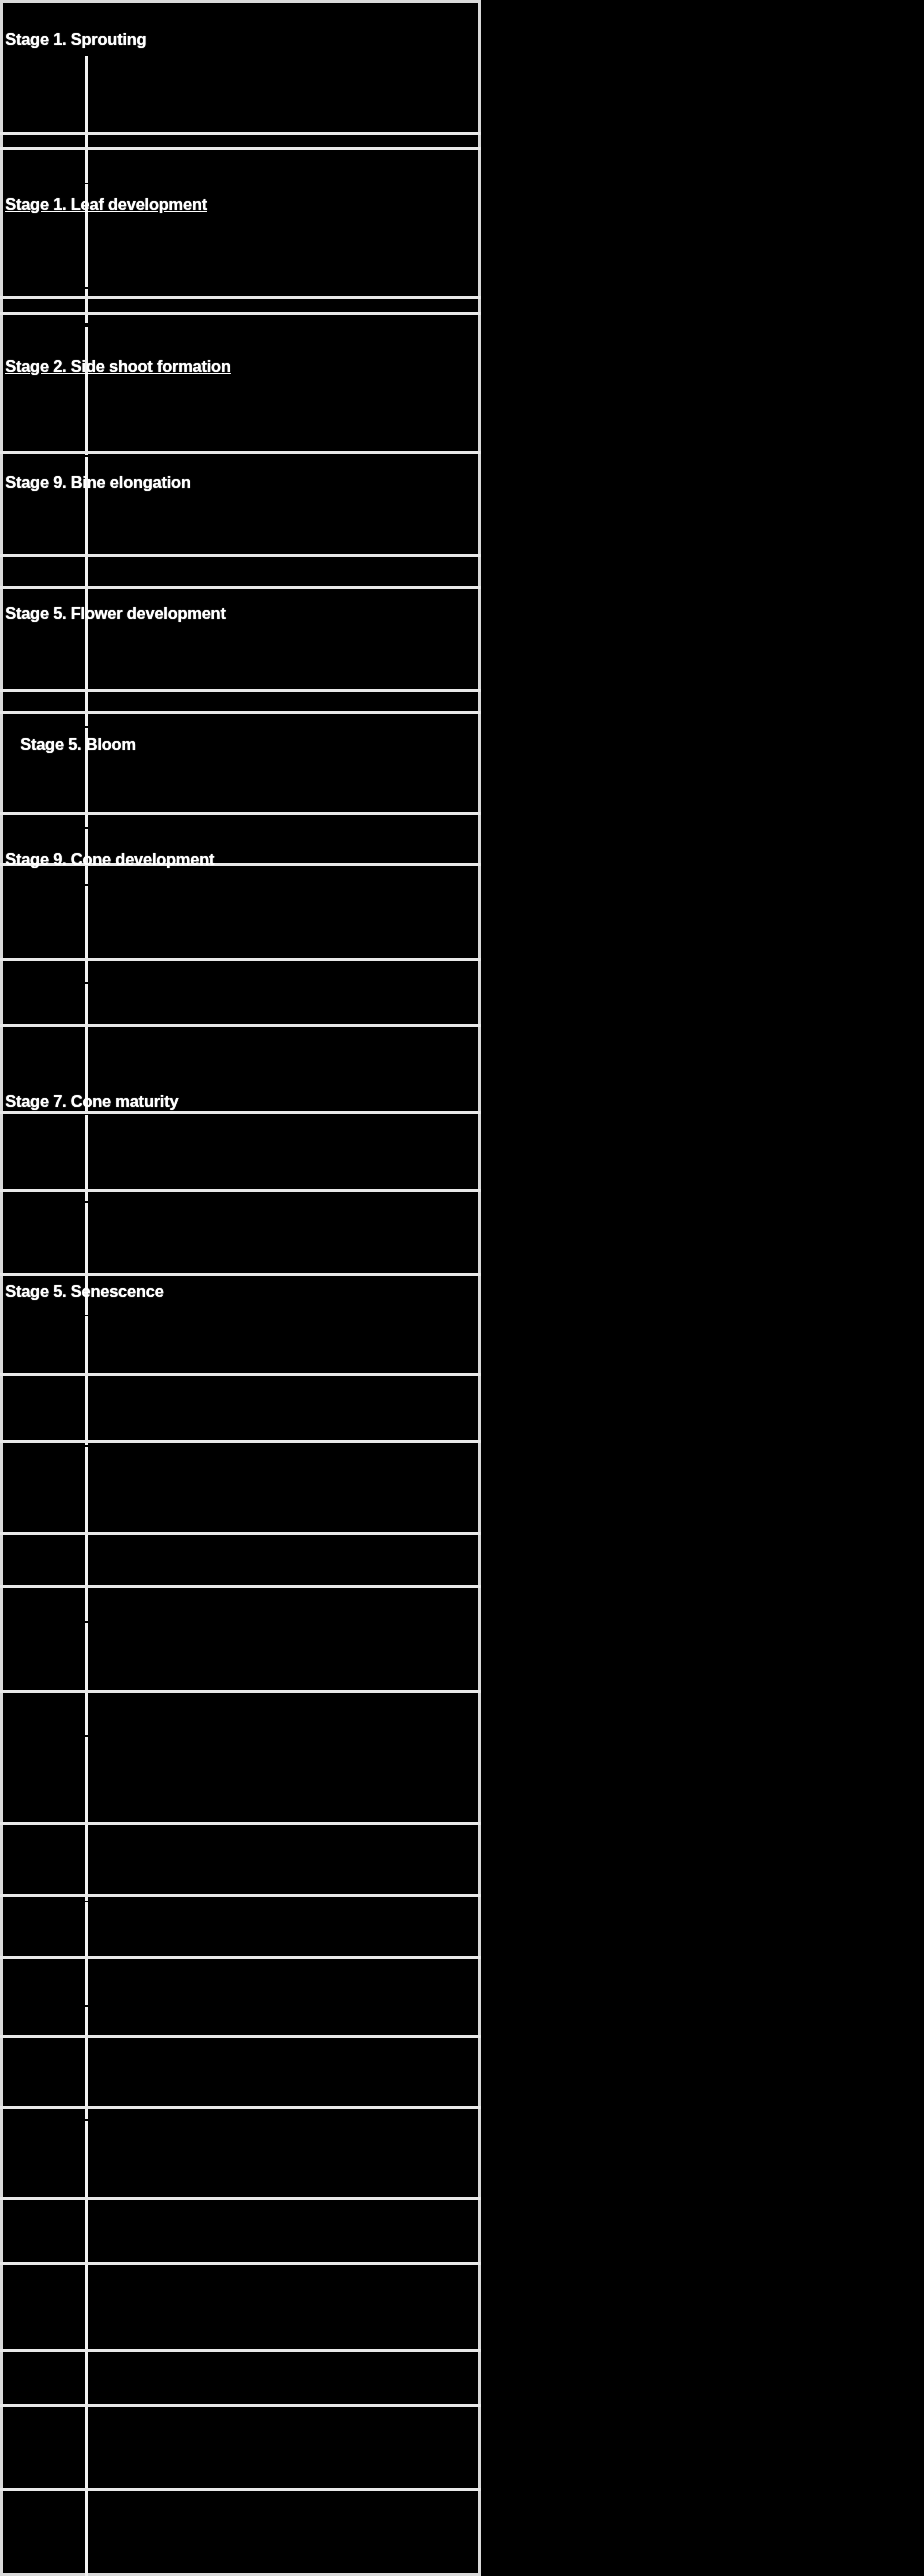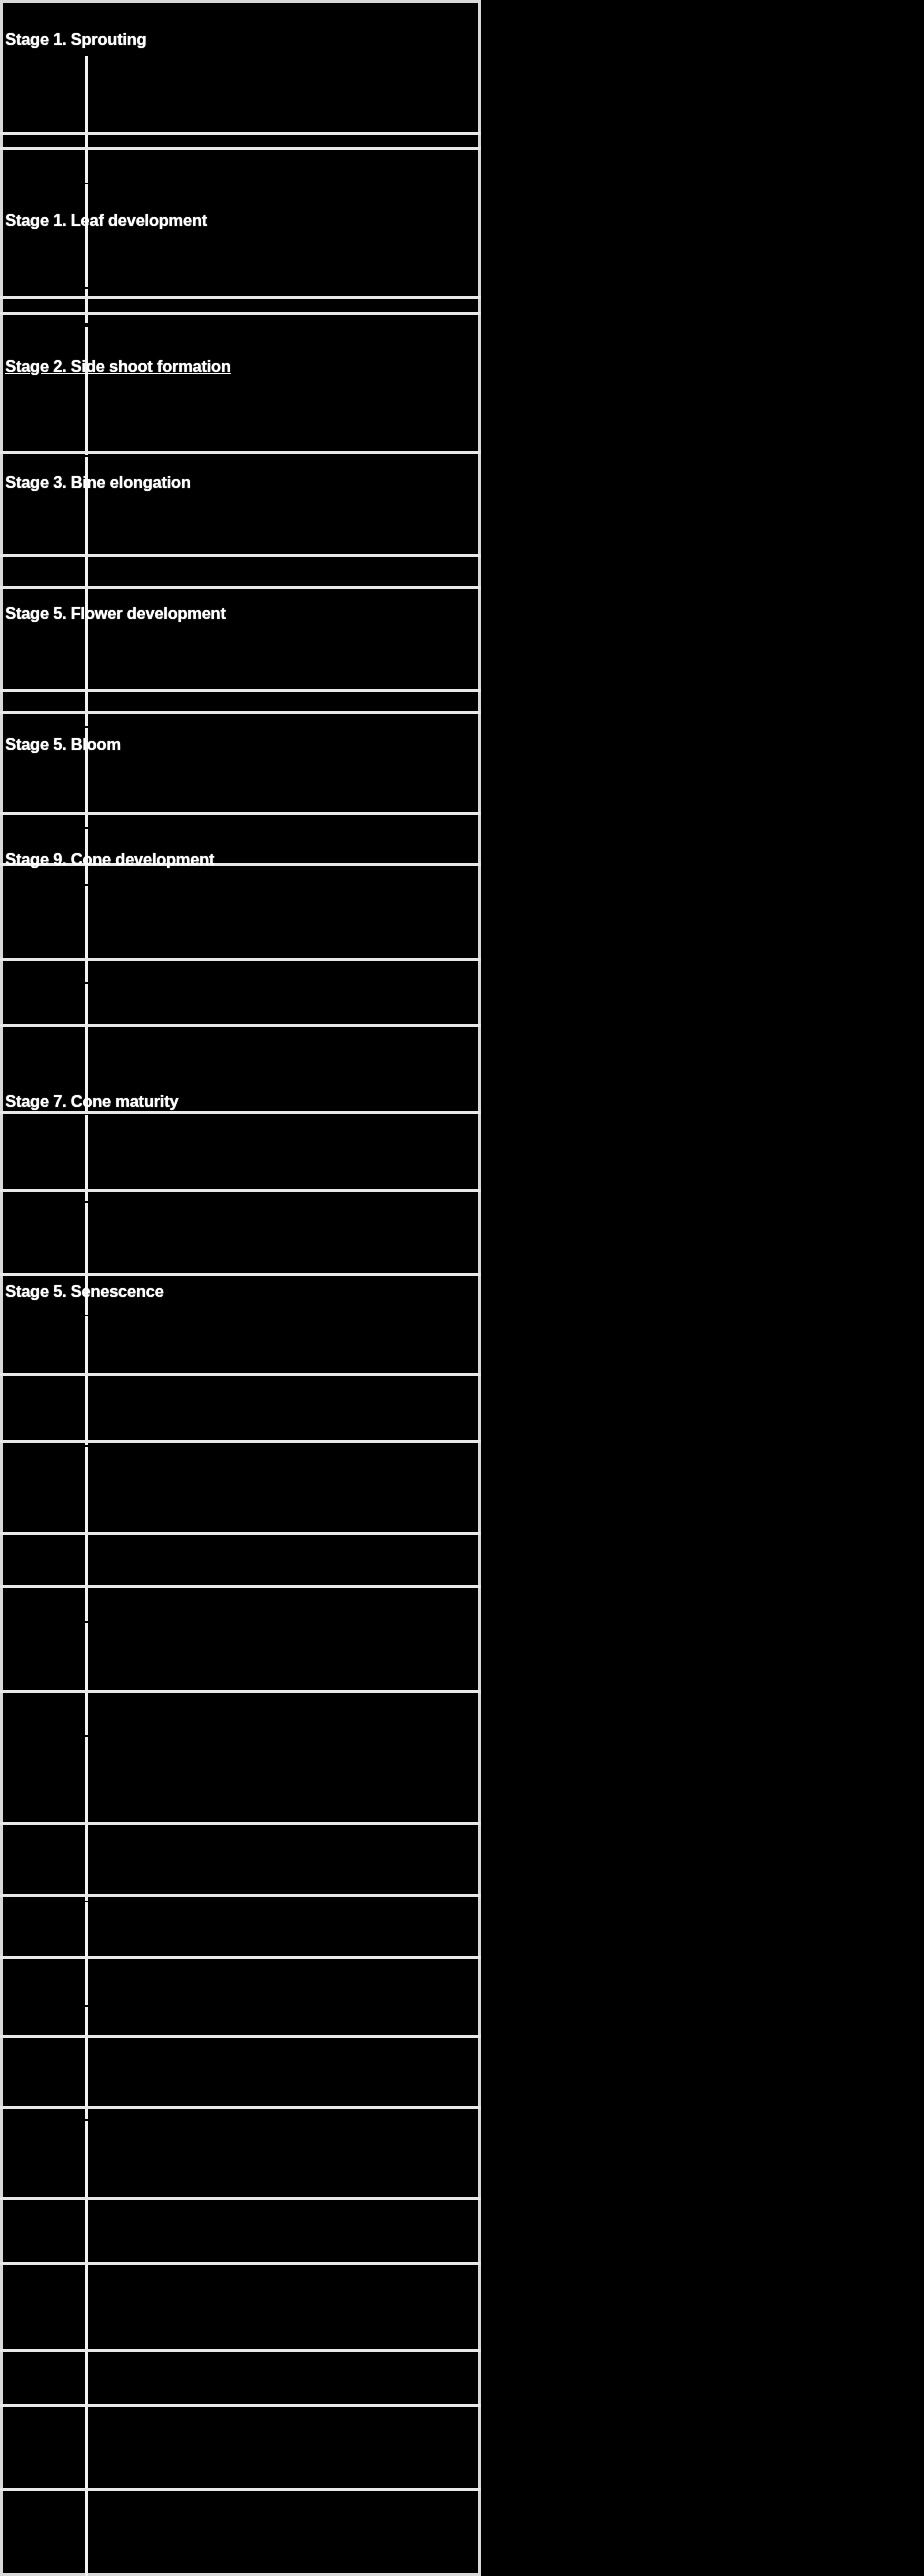--- a/index.html
+++ b/index.html
@@ -165,29 +165,29 @@
     <div class="grid-line hline" style="top:2035px;"></div>
     <div class="grid-line hline" style="top:2106px;"></div>
     <div class="grid-line hline" style="top:2197px;"></div>
     <div class="grid-line hline" style="top:2262px;"></div>
     <div class="grid-line hline" style="top:2349px;"></div>
     <div class="grid-line hline" style="top:2404px;"></div>
     <div class="grid-line hline" style="top:2488px;"></div>
 
     <div class="stage-heading" style="top:31px;">Stage 1. Sprouting</div>
 
-    <div class="stage-heading" style="top:212px;">Stage 1. Leaf development</div>
+    <div class="stage-heading" style="top:196px;text-decoration:underline;">Stage 1. Leaf development</div>
 
     <div class="stage-heading" style="top:358px;text-decoration:underline;">Stage 2. Side shoot formation</div>
 
-    <div class="stage-heading" style="top:474px;">Stage 3. Bine elongation</div>
+    <div class="stage-heading" style="top:474px;">Stage 9. Bine elongation</div>
 
     <div class="stage-heading" style="top:605px;">Stage 5. Flower development</div>
 
-    <div class="stage-heading" style="top:736px;">Stage 5. Bloom</div>
+    <div class="stage-heading" style="top:736px;margin-left:15px;">Stage 5. Bloom</div>
 
     <div class="stage-heading" style="top:851px;">Stage 9. Cone development</div>
 
     <div class="stage-heading" style="top:1075px;margin-top:18px;">Stage 7. Cone maturity</div>
 
     <div class="stage-heading" style="top:1283px;">Stage 5. Senescence</div>
 
   </div>
 </div>
 

